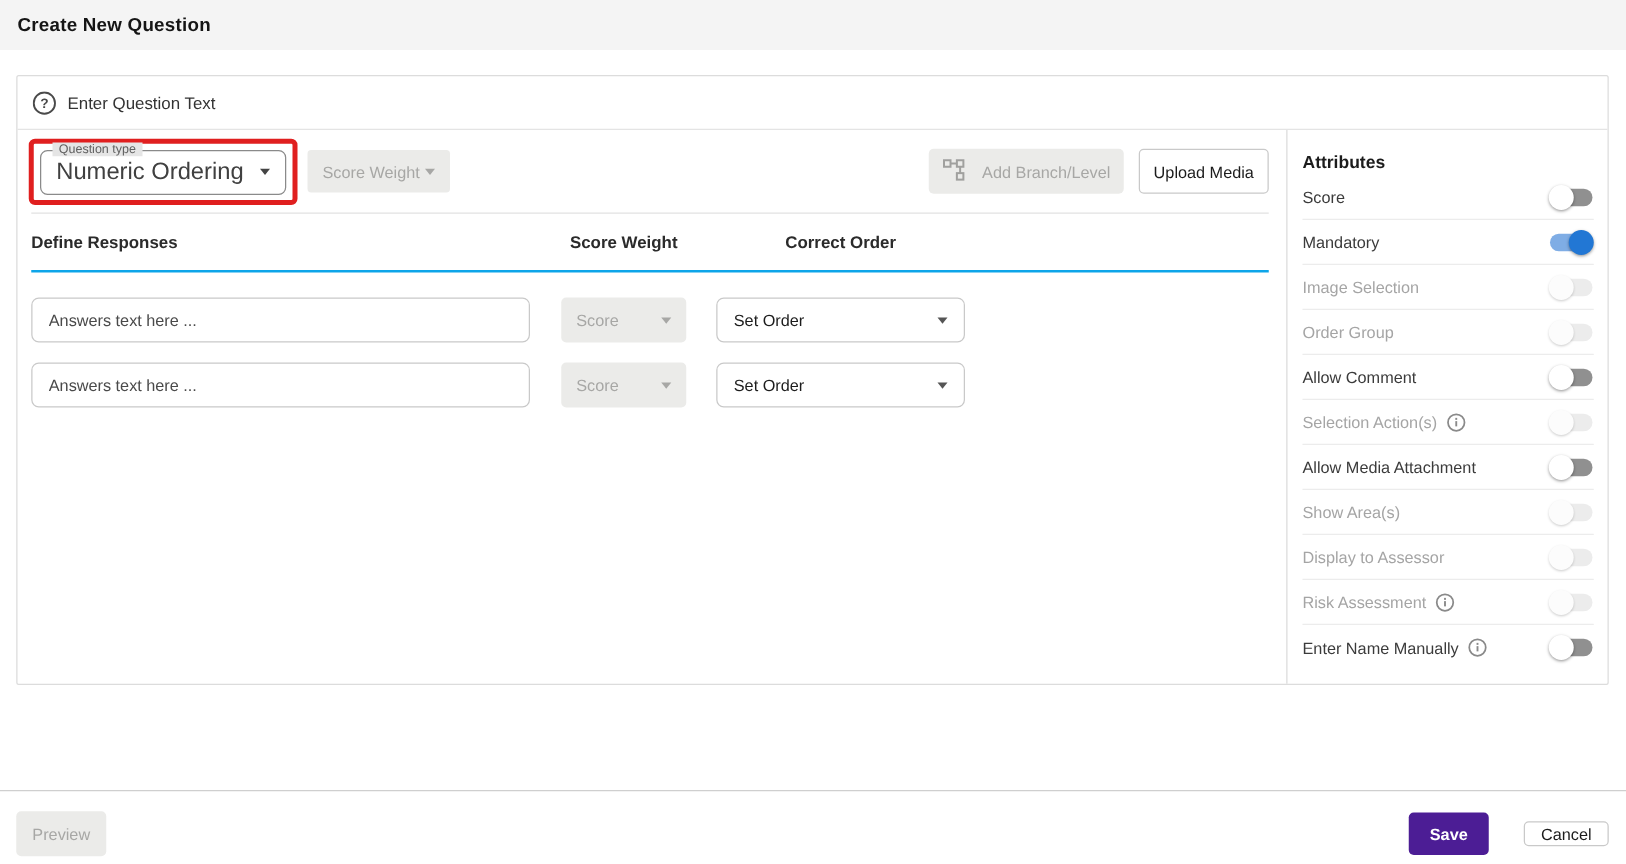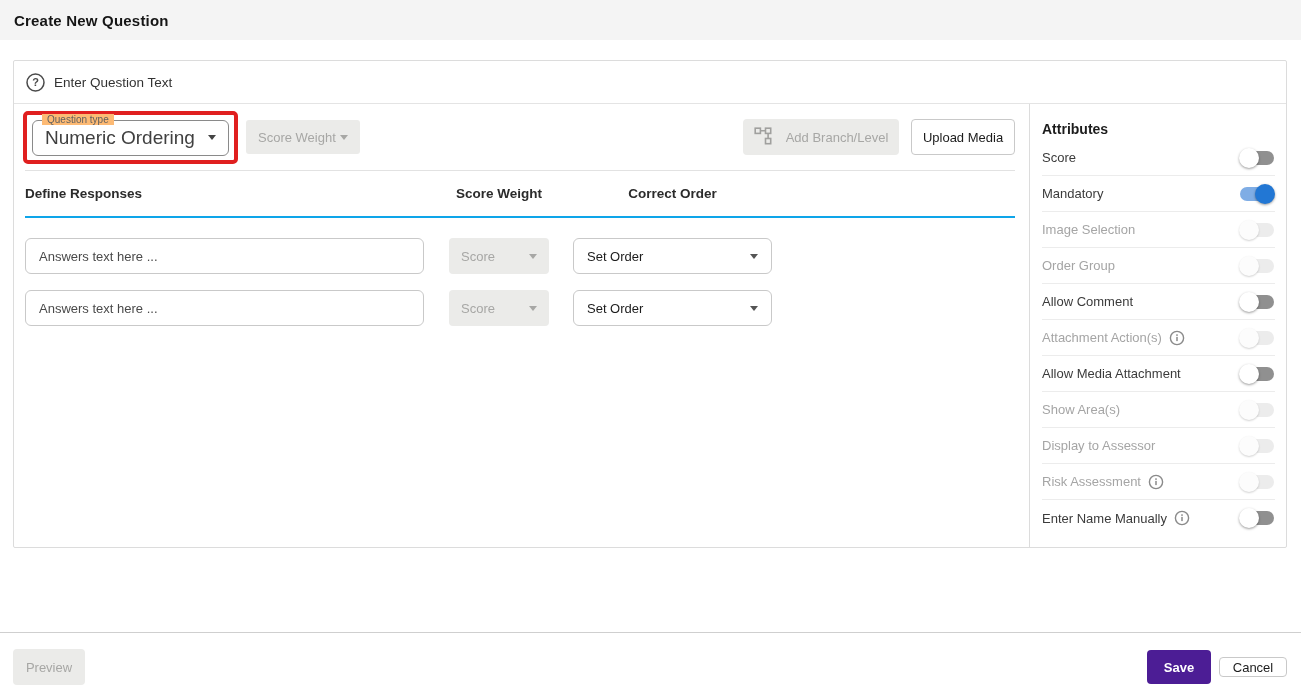--- a/index.html
+++ b/index.html
@@ -70,21 +70,21 @@
     background: #fff;
     display: flex;
     align-items: center;
     padding: 0 30px 0 12px;
     cursor: pointer;
   }
   .qtype .legend {
     position: absolute;
     top: -7px;
     left: 9px;
-    background: #fdba74;
+    background: #e5e5e5;
     padding: 0 5px;
     font-size: 10px;
     color: #5f5f5f;
   }
   .qtype .value { font-size: 19px; color: #404040; white-space: nowrap; }
   .caret {
     width: 0; height: 0;
     border-left: 4.5px solid transparent;
     border-right: 4.5px solid transparent;
     border-top: 5.5px solid #444;
@@ -234,21 +234,21 @@
   }
   .preview-btn { width: 72px; height: 36px; }
   .footer-spacer { flex: 1; }
   .save-btn {
     width: 64px; height: 34px;
     background: #4c1d95;
     color: #fff;
     border: none;
     font-weight: bold;
   }
-  .cancel-btn { width: 68px; height: 20px; margin-left: 8px; }
+  .cancel-btn { width: 68px; height: 20px; margin-left: 28px; }
 </style>
 </head>
 <body>
 
 <div class="topbar">
   <h1>Create New Question</h1>
 </div>
 
 <div class="card">
 
@@ -383,21 +383,21 @@
     <span class="attr-label">Allow Comment</span>
 
     <span class="attr-spacer"></span>
     <span class="switch off">
       <span class="track"></span>
       <span class="knob"></span>
     </span>
   </div>
 
   <div class="attr-row muted">
-    <span class="attr-label">Attachment Action(s)</span>
+    <span class="attr-label">Selection Action(s)</span>
     <span class="info-ic">
       <svg width="16" height="16" viewBox="0 0 16 16">
         <circle cx="8" cy="8" r="6.6" fill="none" stroke="#8a8a8a" stroke-width="1.4"></circle>
         <rect x="7.25" y="6.9" width="1.5" height="4.2" fill="#8a8a8a"></rect>
         <rect x="7.25" y="4.3" width="1.5" height="1.6" fill="#8a8a8a"></rect>
       </svg>
     </span>
     <span class="attr-spacer"></span>
     <span class="switch off muted">
       <span class="track"></span>

